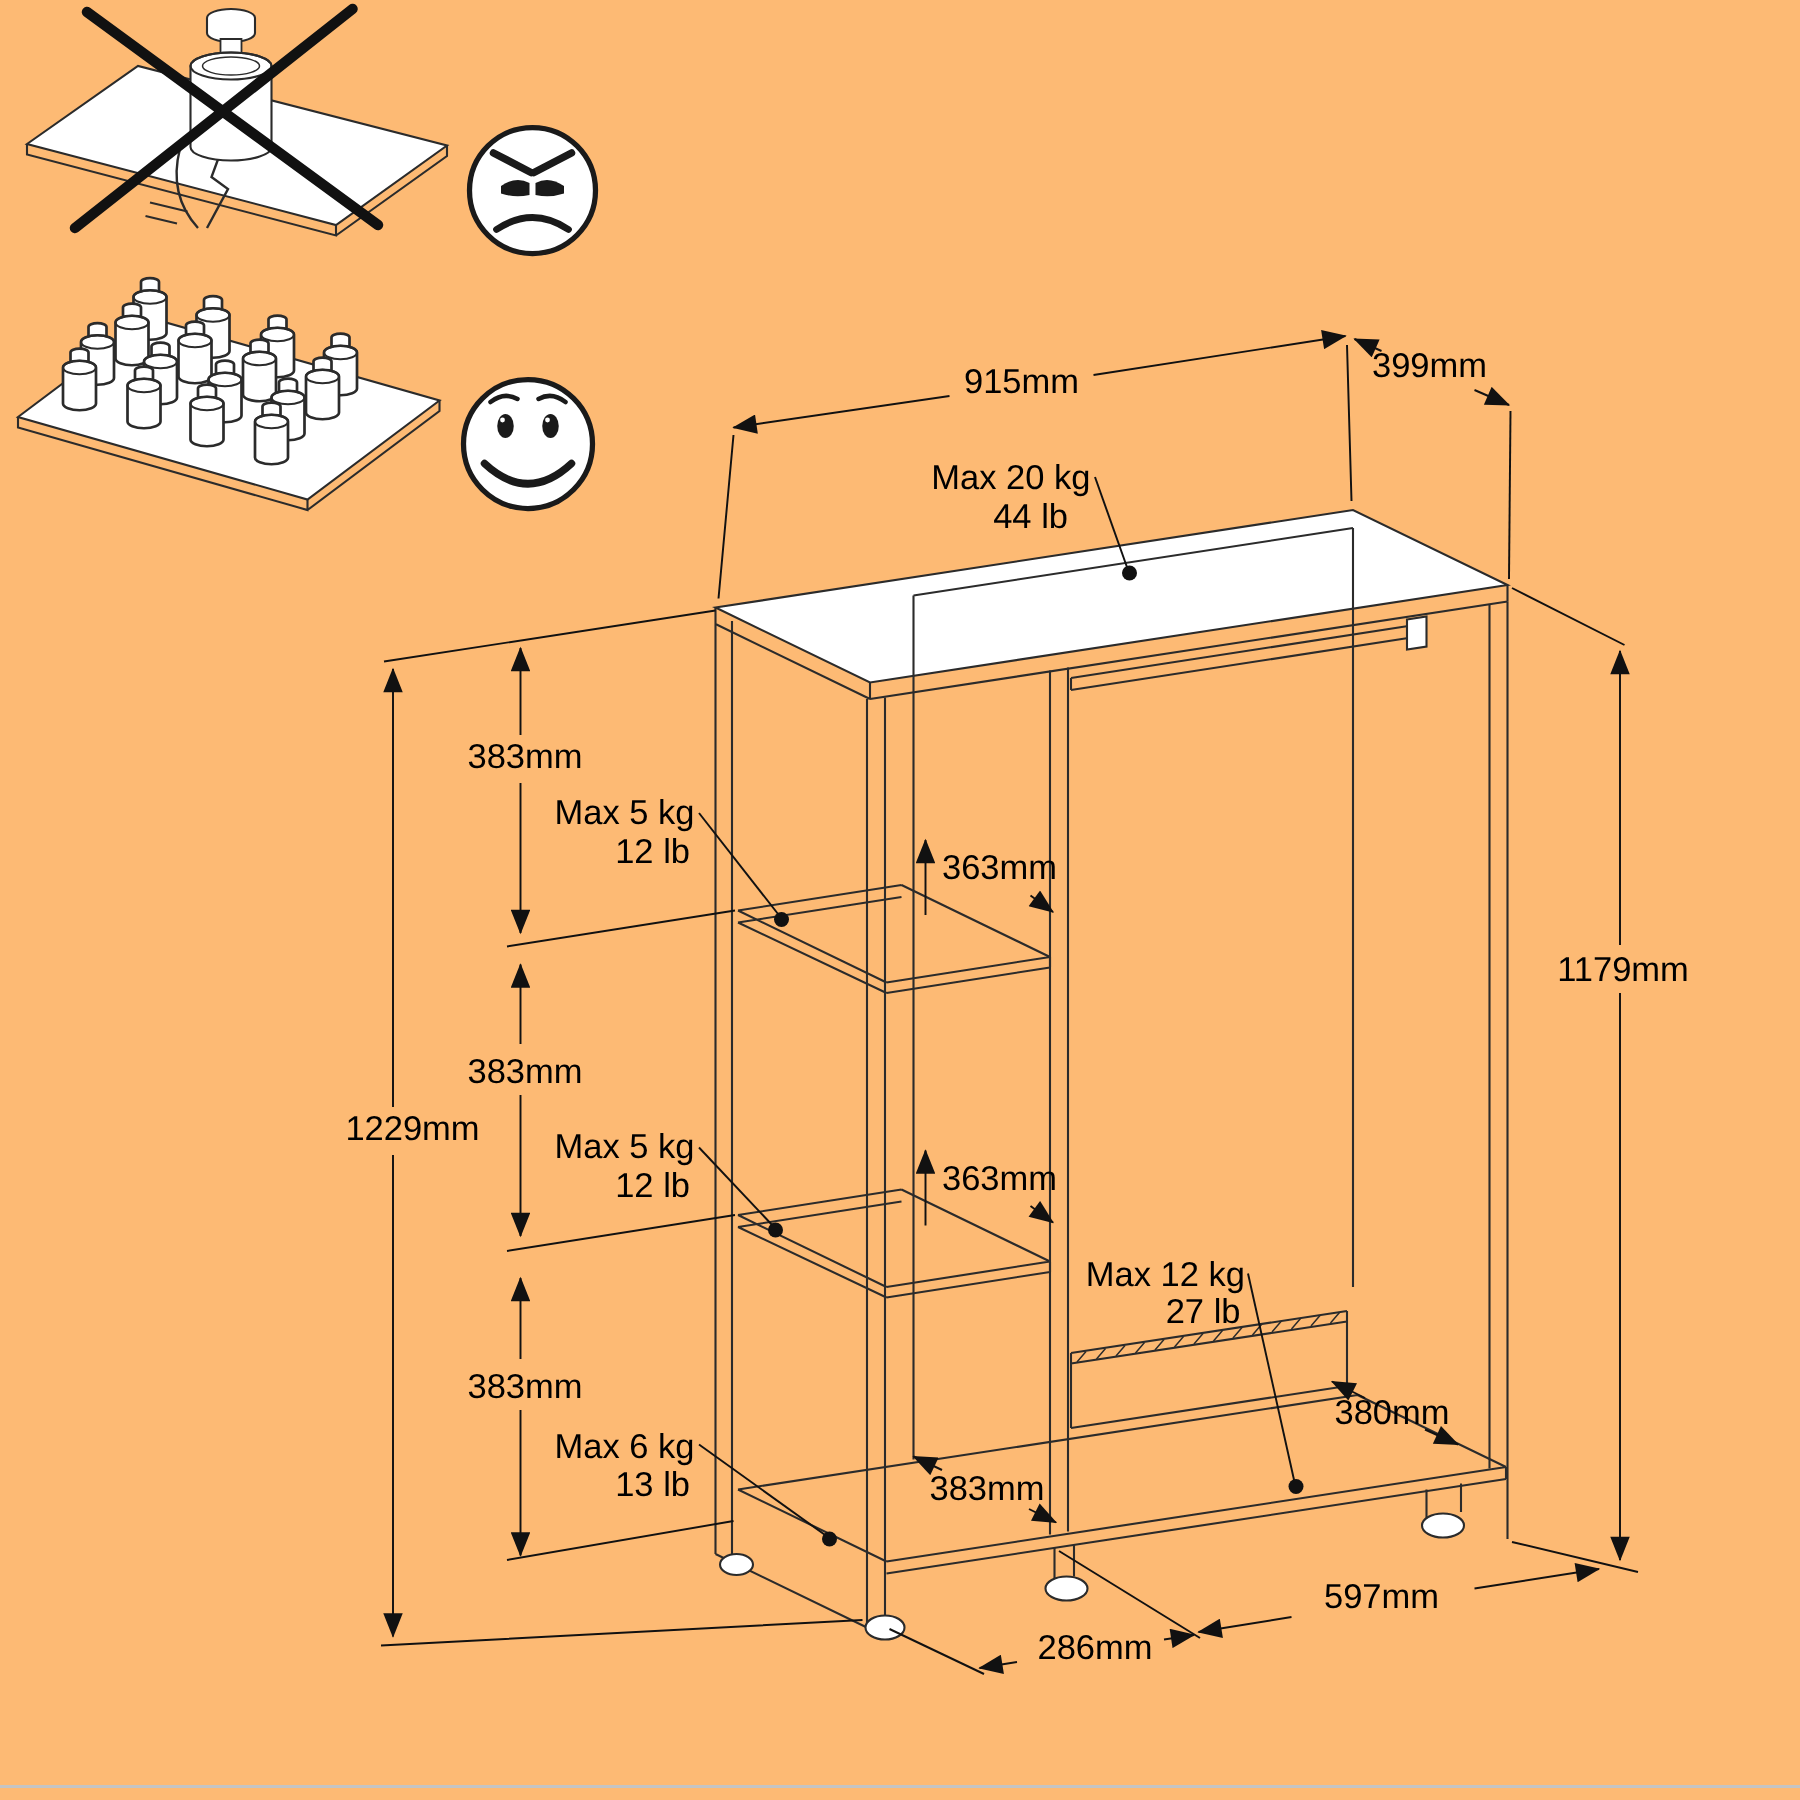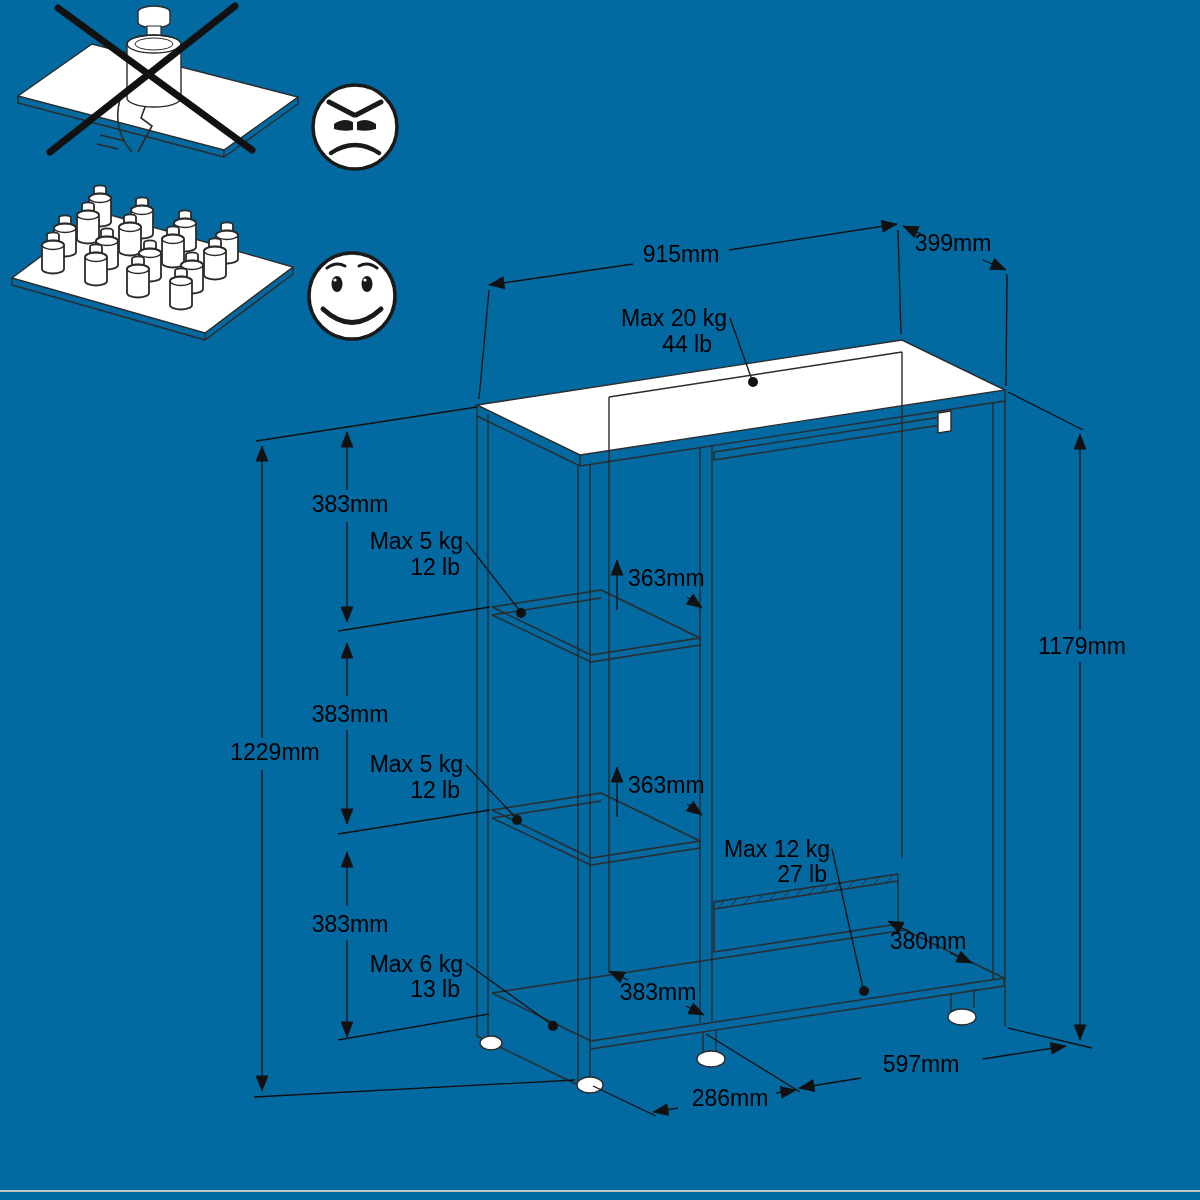--- a/index.html
+++ b/index.html
@@ -1,16 +1,16 @@
 <!DOCTYPE html>
 <html><head>
 <meta charset="utf-8">
 <style>
   html,body{margin:0;padding:0;background:#fff;}
-  .page{position:relative;width:1200px;height:1200px;background:#0369a1;overflow:hidden;}
+  .page{position:relative;width:1200px;height:1200px;background:#fdba74;overflow:hidden;}
   svg text{font-family:"Liberation Sans","DejaVu Sans",sans-serif;font-size:23px;fill:#000;}
   svg .ln{stroke:#2b2b2b;stroke-width:1.4;fill:none;}
   svg .lnf{stroke:#2b2b2b;stroke-width:1.4;fill:#fff;}
   svg .dim{stroke:#111;stroke-width:1.3;fill:none;}
   svg .thick{stroke:#111;stroke-width:7;stroke-linecap:round;fill:none;}
   svg .face{stroke:#1a1a1a;stroke-width:3.5;fill:#fff;}
   svg .fs{stroke:#1a1a1a;fill:none;stroke-linecap:round;}
 </style>
 </head>
 <body>

